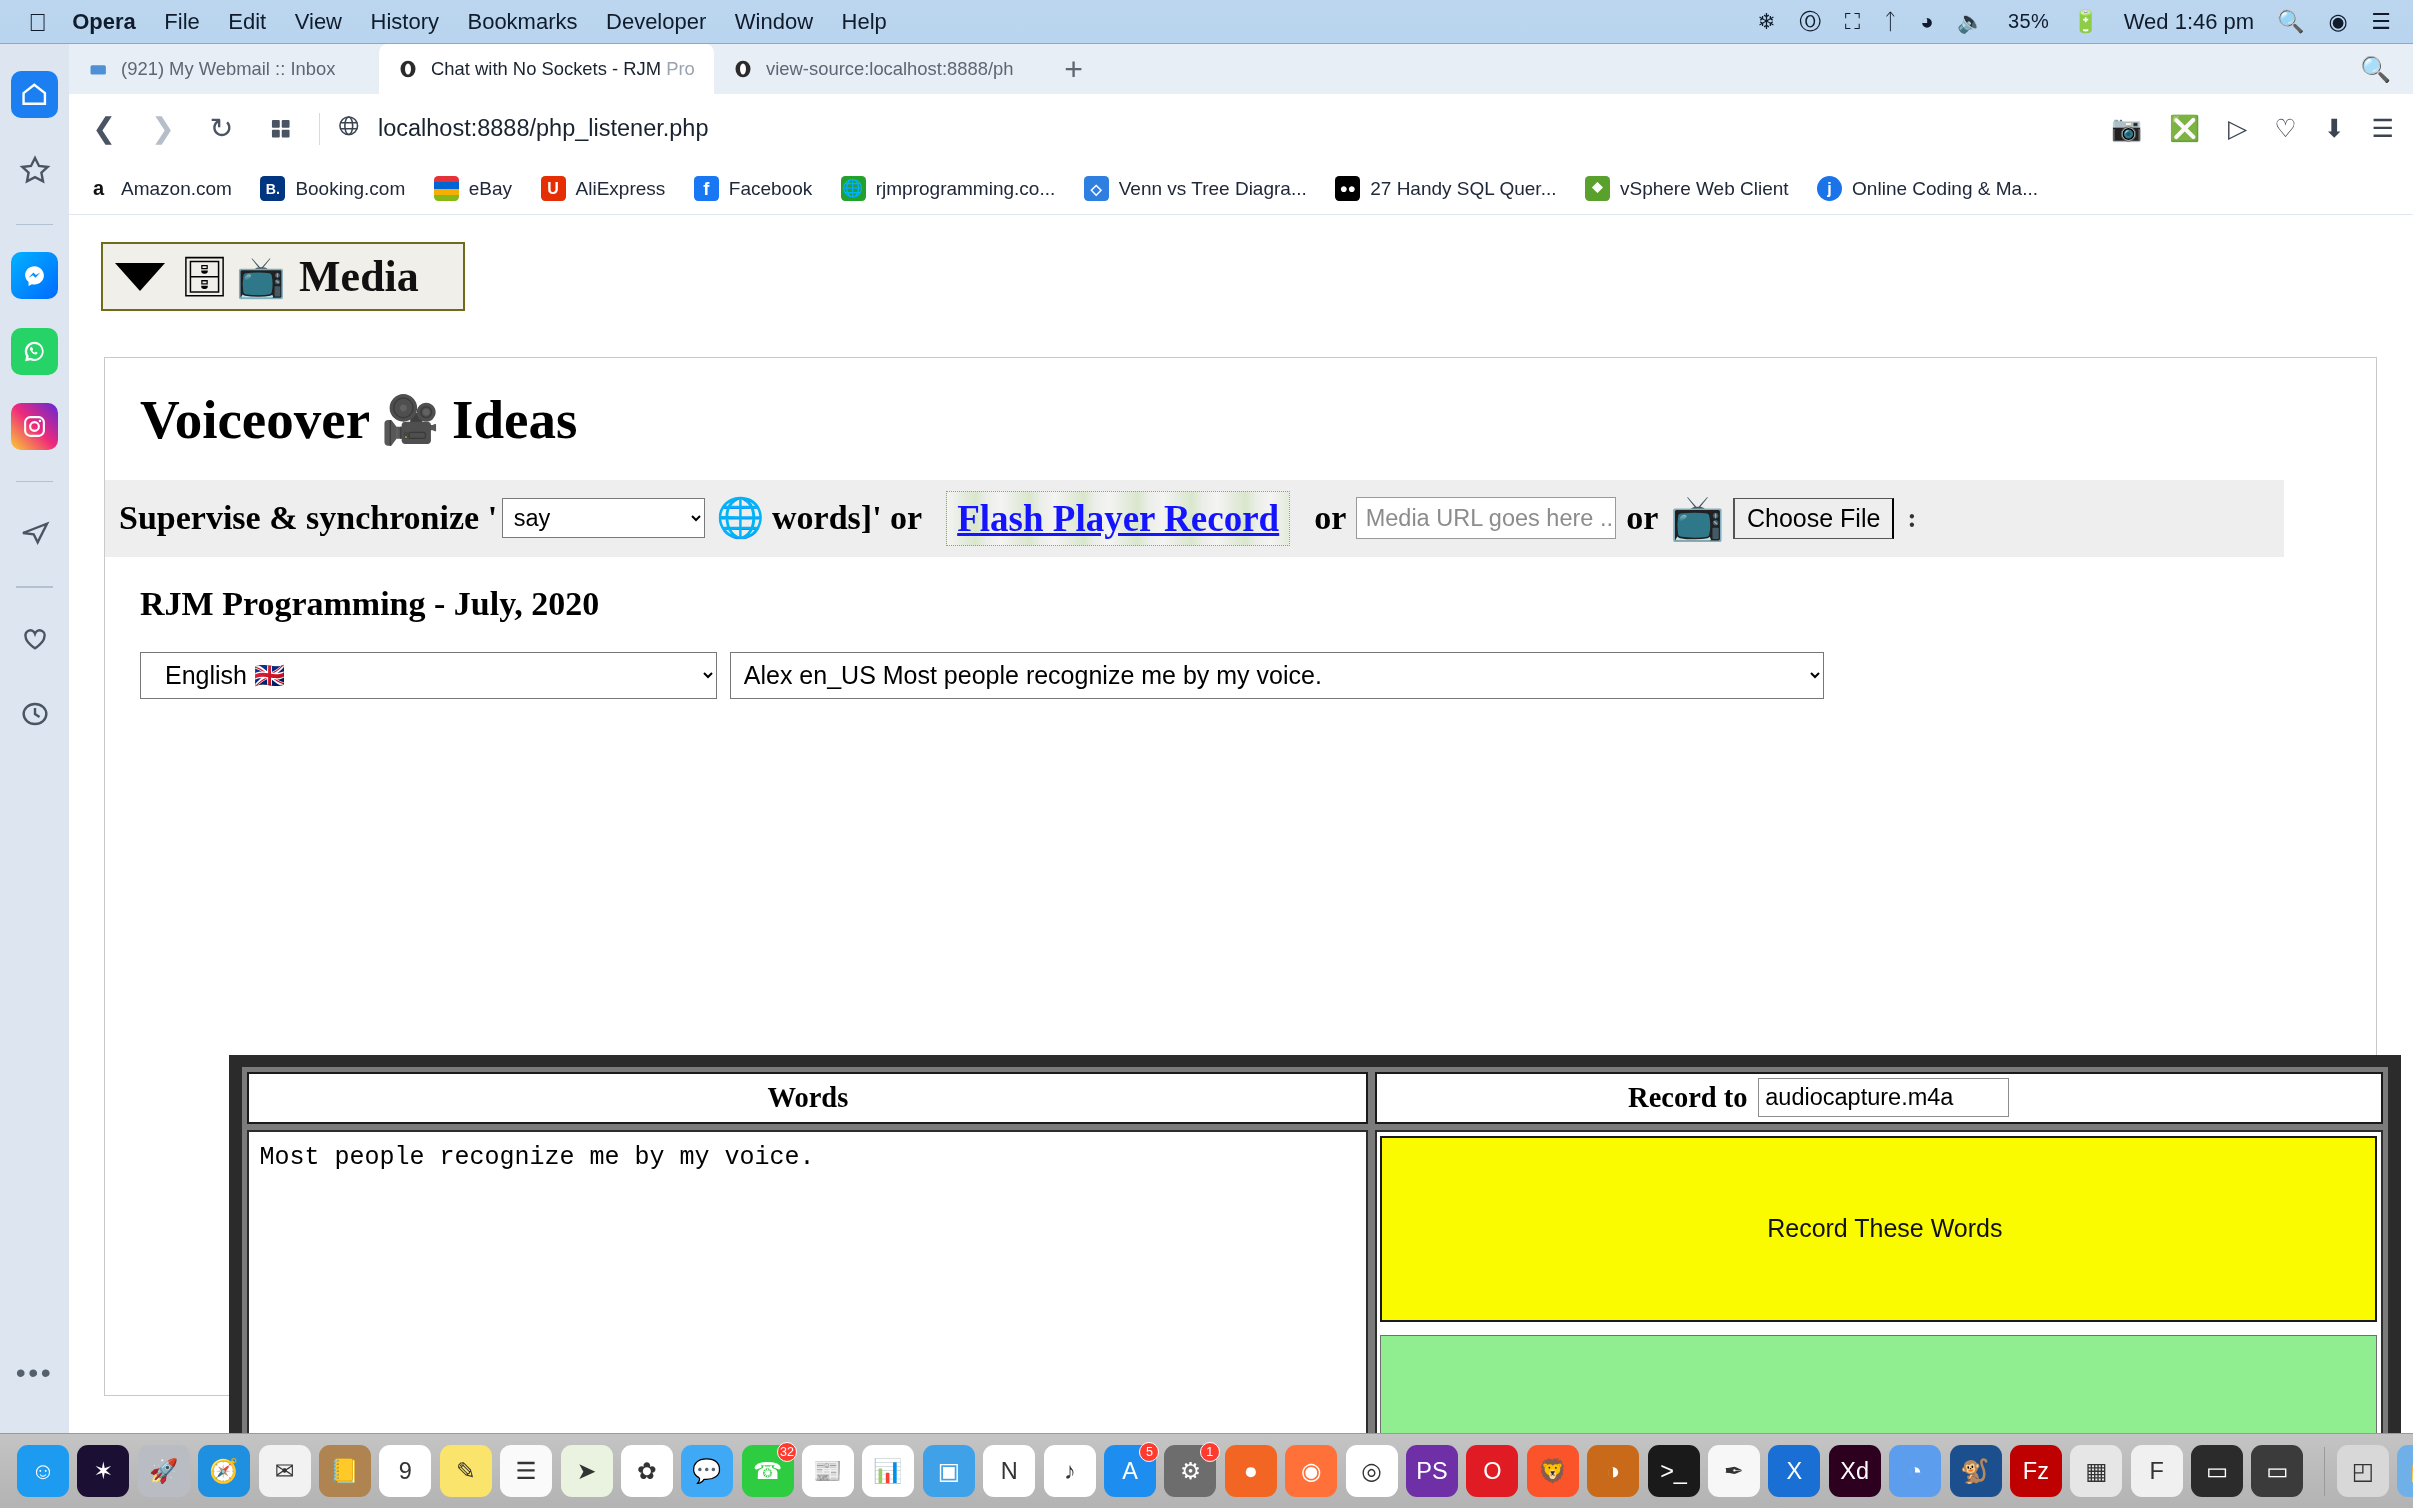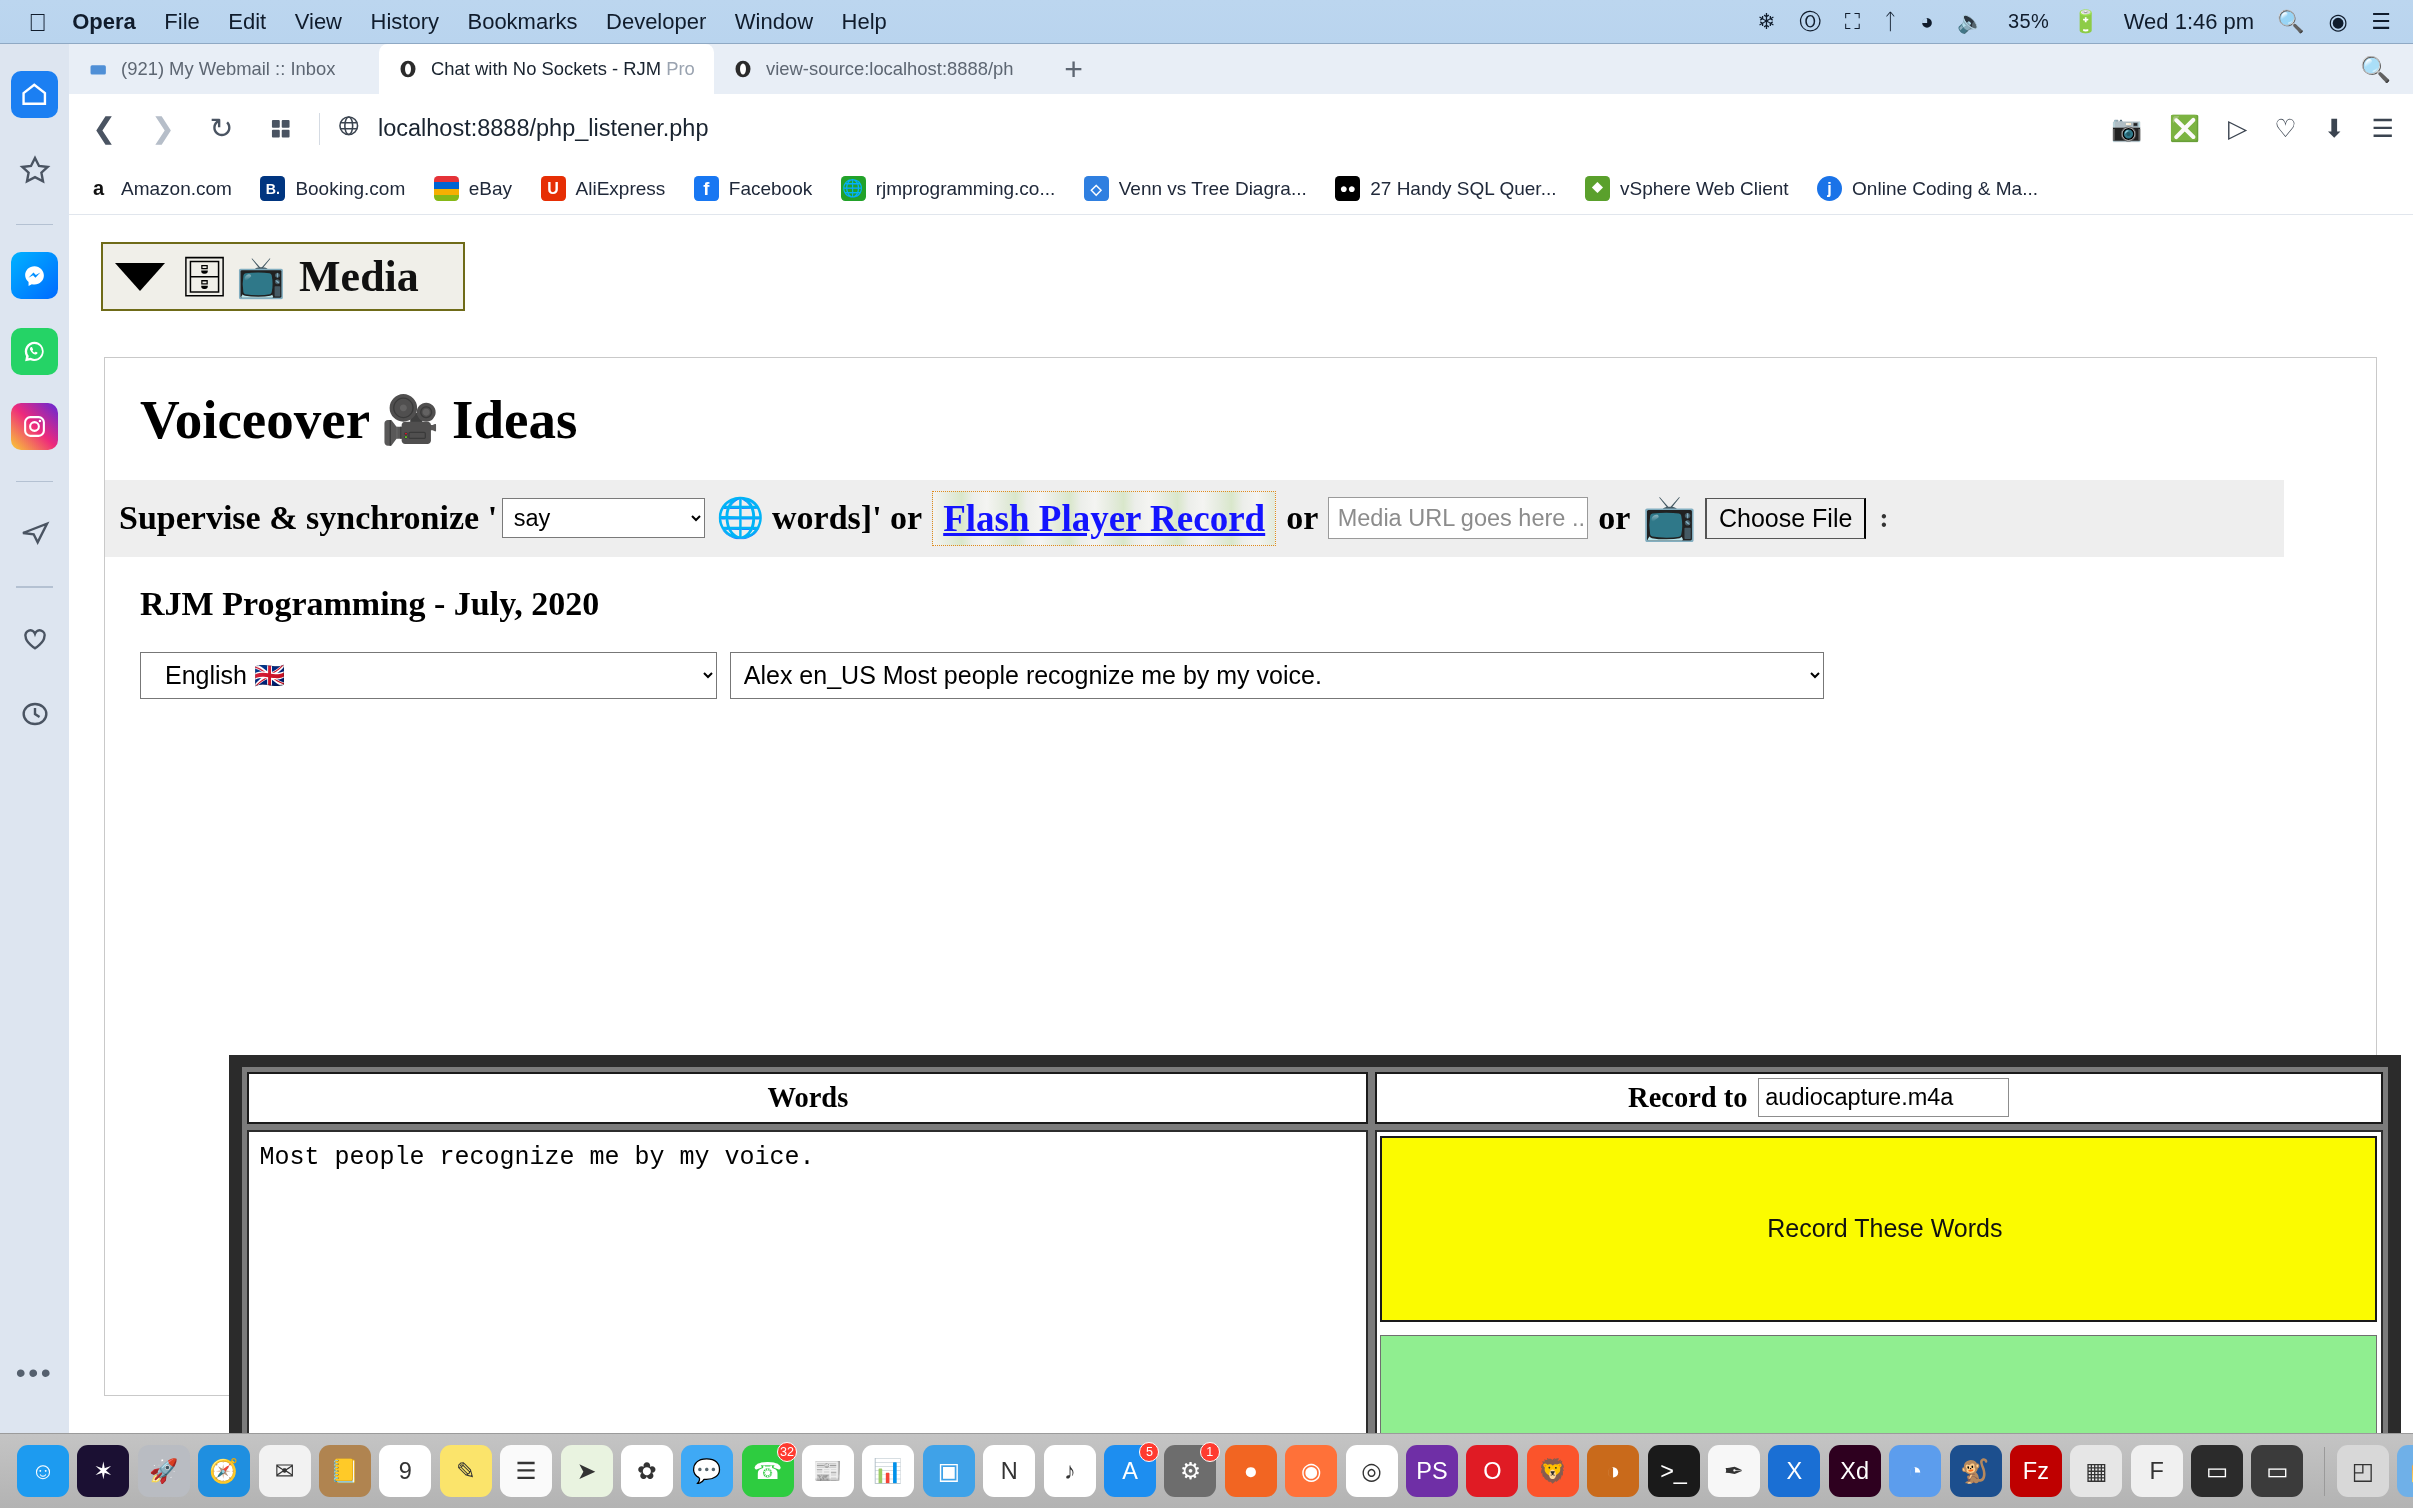--- a/index.html
+++ b/index.html
@@ -121,21 +121,21 @@
     display:flex; align-items:center; padding-left:14px; font-family:"Liberation Serif",serif;
     font-size:34px; font-weight:bold; color:#000;
   }
   #superrow select#saysel{
     font-family:"Liberation Sans",sans-serif; font-size:23.5px; height:40px; width:203px;
     margin:0 5px; border:1.7px solid #7a7a7a; background:#fff; padding-left:6.7px;
   }
   #superrow .globe2{ font-size:39px; margin:0 6.7px; }
   #fprec{
     color:#1414ff; font-family:"Liberation Serif",serif; font-size:37px; font-weight:bold;
-    text-decoration:underline; border:1.7px dotted #e08a1e; padding:5px 10px; margin:0 10px;
+    text-decoration:underline; border:1.7px dotted #e08a1e; padding:5px 10px; margin:0 24px;
     background: repeating-linear-gradient(90deg,#f4f4f2 0px,#e4ebdd 17px,#d9e7cb 28.5px,#eceeea 40px,#f4f4f2 54px);
     white-space:nowrap;
   }
   #mediaurl{
     font-family:"Liberation Sans",sans-serif; font-size:23.5px; width:260px;height:42px;
     border:1.7px solid #9a9a9a; background:#fff; padding-left:8.4px; margin:0 10px; color:#000;
   }
   #mediaurl::placeholder{ color:#8c8c8c; }
   #superrow .tv2{ font-size:44px; margin:0 8.4px 0 11.7px; }
   #choosefile{

